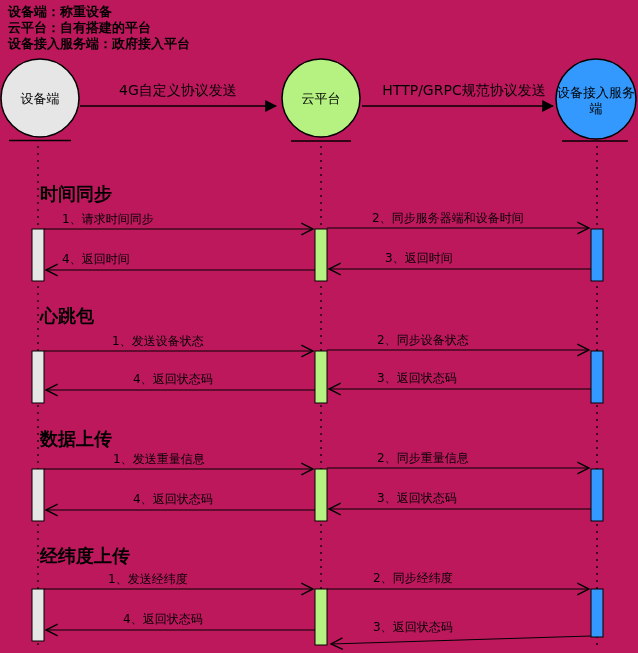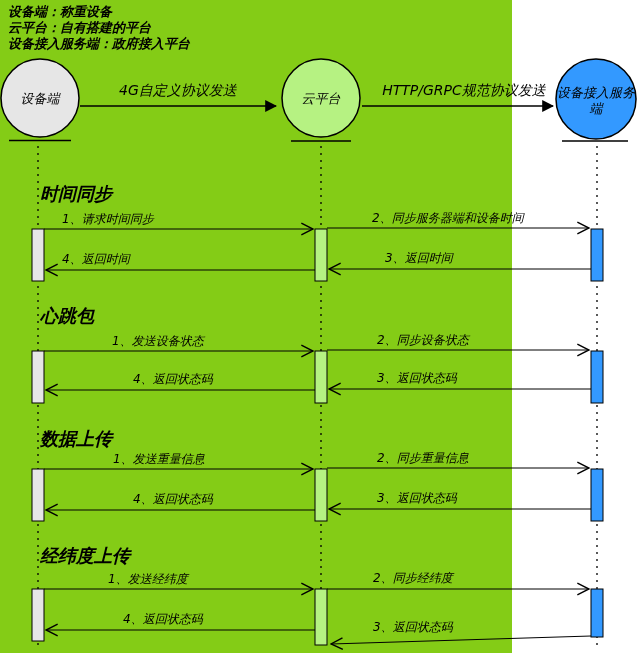--- a/index.html
+++ b/index.html
@@ -1,16 +1,16 @@
 <!DOCTYPE html>
 <html><head>
 <meta charset="utf-8">
 <style>
   html, body { margin: 0; padding: 0; background: #ffffff; }
-  .stage { width: 512px; height: 653px; position: relative; background: #84cc16; font-style: italic; }
+  .stage { width: 638px; height: 653px; position: relative; background: #be185d; }
   svg { display: block; }
   text { font-family: "DejaVu Sans", sans-serif; fill: #000000; }
   .legend-text   { font-size: 13px; font-weight: bold; }
   .actor-label   { font-size: 13px; }
   .link-label    { font-size: 14px; }
   .section-title { font-size: 18px; font-weight: bold; }
   .msg-label     { font-size: 12px; }
   .shape  { stroke: #000000; stroke-width: 1.5; }
   .bar    { stroke: #000000; stroke-width: 1; }
   .msg    { stroke: #000000; stroke-width: 1; fill: none; }

